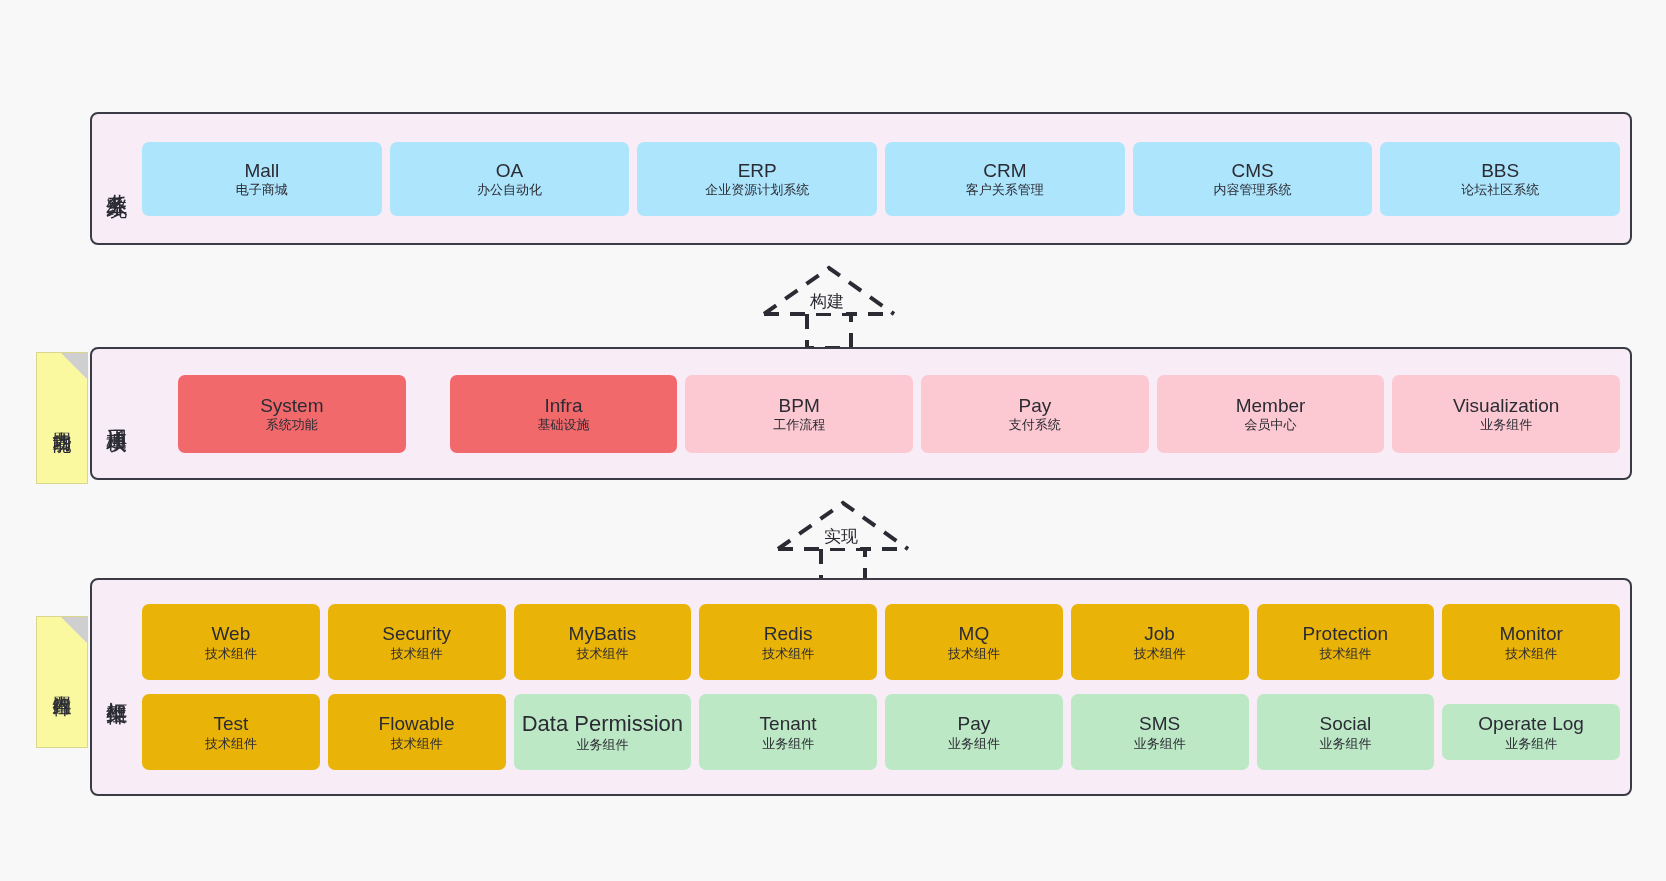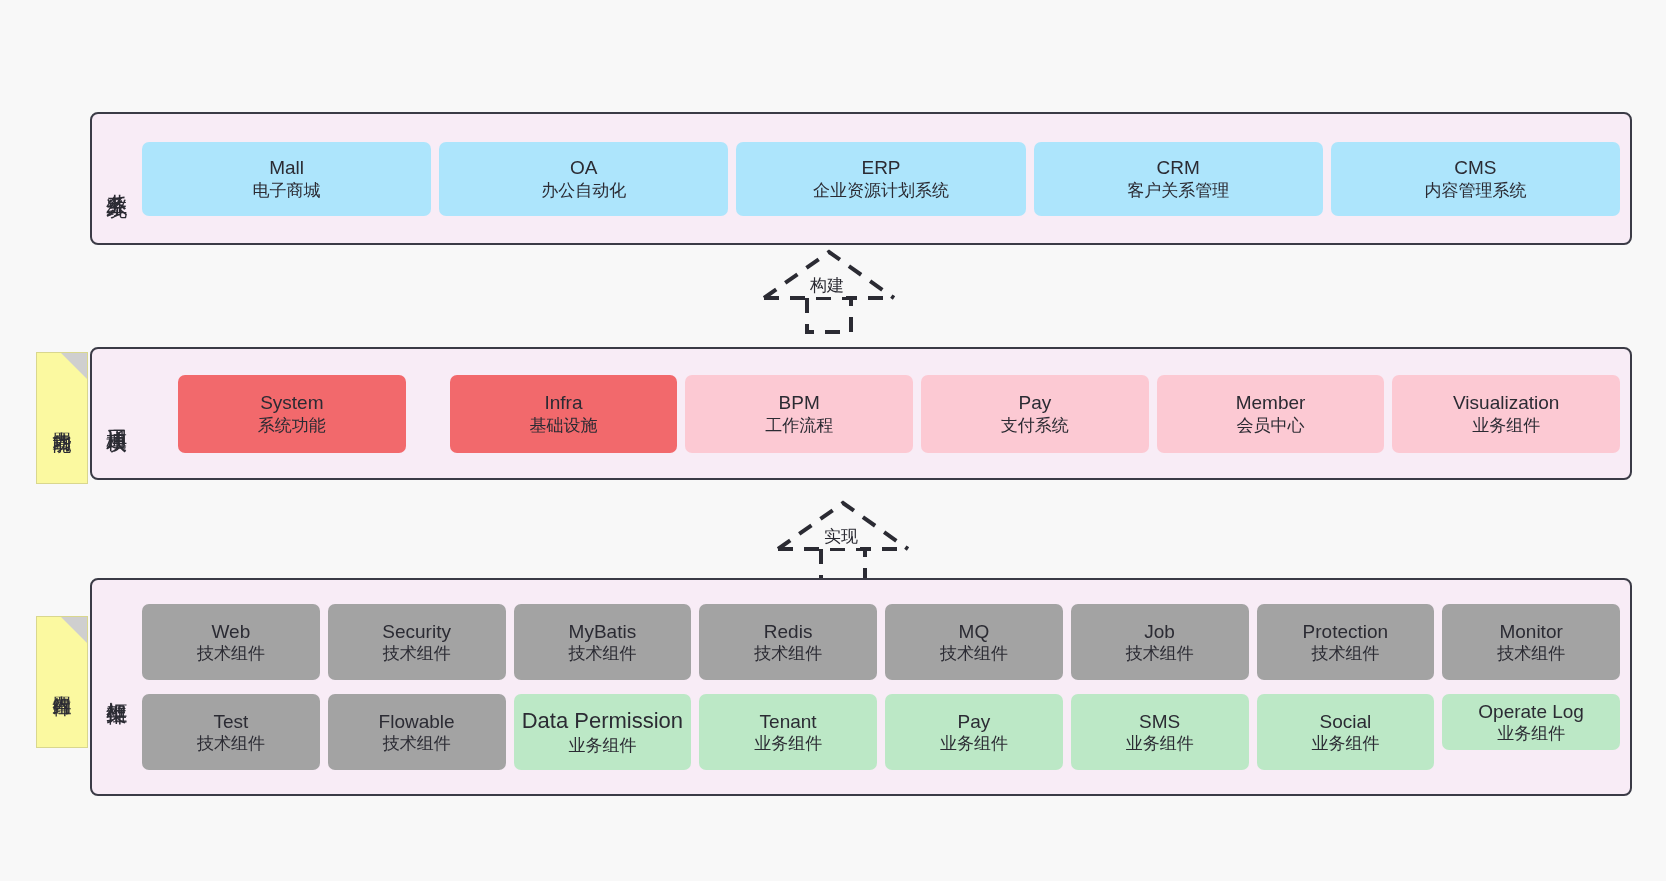--- a/index.html
+++ b/index.html
@@ -38,43 +38,43 @@
     flex: 1 1 auto;
     display: flex;
     flex-direction: column;
     justify-content: center;
     gap: 14px;
     padding: 0 10px 0 0;
   }
   .row {
     display: flex;
     gap: 8px;
-    align-items: flex-start;
+    align-items: center;
   }
   .cell {
     flex: 1 1 0;
     border-radius: 7px;
     display: flex;
     flex-direction: column;
     align-items: center;
     justify-content: center;
     text-align: center;
     color: #2b2b33;
     line-height: 1.24;
     user-select: none;
   }
   .cell .t-en { font-size: 19px; }
-  .cell .t-cn { font-size: 17px; }
+  .cell .t-cn { font-size: 13px; }
   .cell.triple .t-en { font-size: 22px; line-height: 1.2; }
 
   
   .c-blue        { background: #ade5fc; }
   .c-red         { background: #f2696c; margin-left: 36px; }
   .c-pink        { background: #fcc9d3; }
-  .c-green       { background: #a3a3a3; }
+  .c-green       { background: #eab308; }
   .c-green-light { background: #bce8c6; }
 
   
   .note {
     position: absolute;
     background: #fbf9a0;
     border: 1px solid #d9d78e;
     display: flex;
     align-items: center;
     justify-content: center;
@@ -129,25 +129,29 @@
           <span class="t-cn">企业资源计划系统</span>
         </div>
         <div class="cell c-blue" style="height:74px">
           <span class="t-en">CRM</span>
           <span class="t-cn">客户关系管理</span>
         </div>
         <div class="cell c-blue" style="height:74px">
           <span class="t-en">CMS</span>
           <span class="t-cn">内容管理系统</span>
         </div>
+        <div class="cell c-blue" style="height:74px">
+          <span class="t-en">BBS</span>
+          <span class="t-cn">论坛社区系统</span>
+        </div>
       </div>
     </div>
   </div>
 
-  <div class="uml-arrow" style="left:760px; top:246px;text-align:center;">
+  <div class="uml-arrow" style="left:760px; top:262px;text-align:center;">
     <svg width="150" height="88" viewBox="0 0 150 88">
       <path d="M4 52 L69 6 L134 52" fill="none" stroke="#2b2b33" stroke-width="4" stroke-dasharray="15 11" stroke-linecap="butt"></path>
       <path d="M4 52 L134 52" fill="none" stroke="#2b2b33" stroke-width="4" stroke-dasharray="15 11"></path>
       <path d="M47 52 L47 86 L91 86 L91 52" fill="none" stroke="#2b2b33" stroke-width="4" stroke-dasharray="15 11"></path>
     </svg>
     <div class="uml-label" style="left:48px; top:28px;">构建</div>
   </div>
 
   <div class="note" style="left:36px; top:352px; width:52px; height:132px;">
     <span class="fold"></span>

